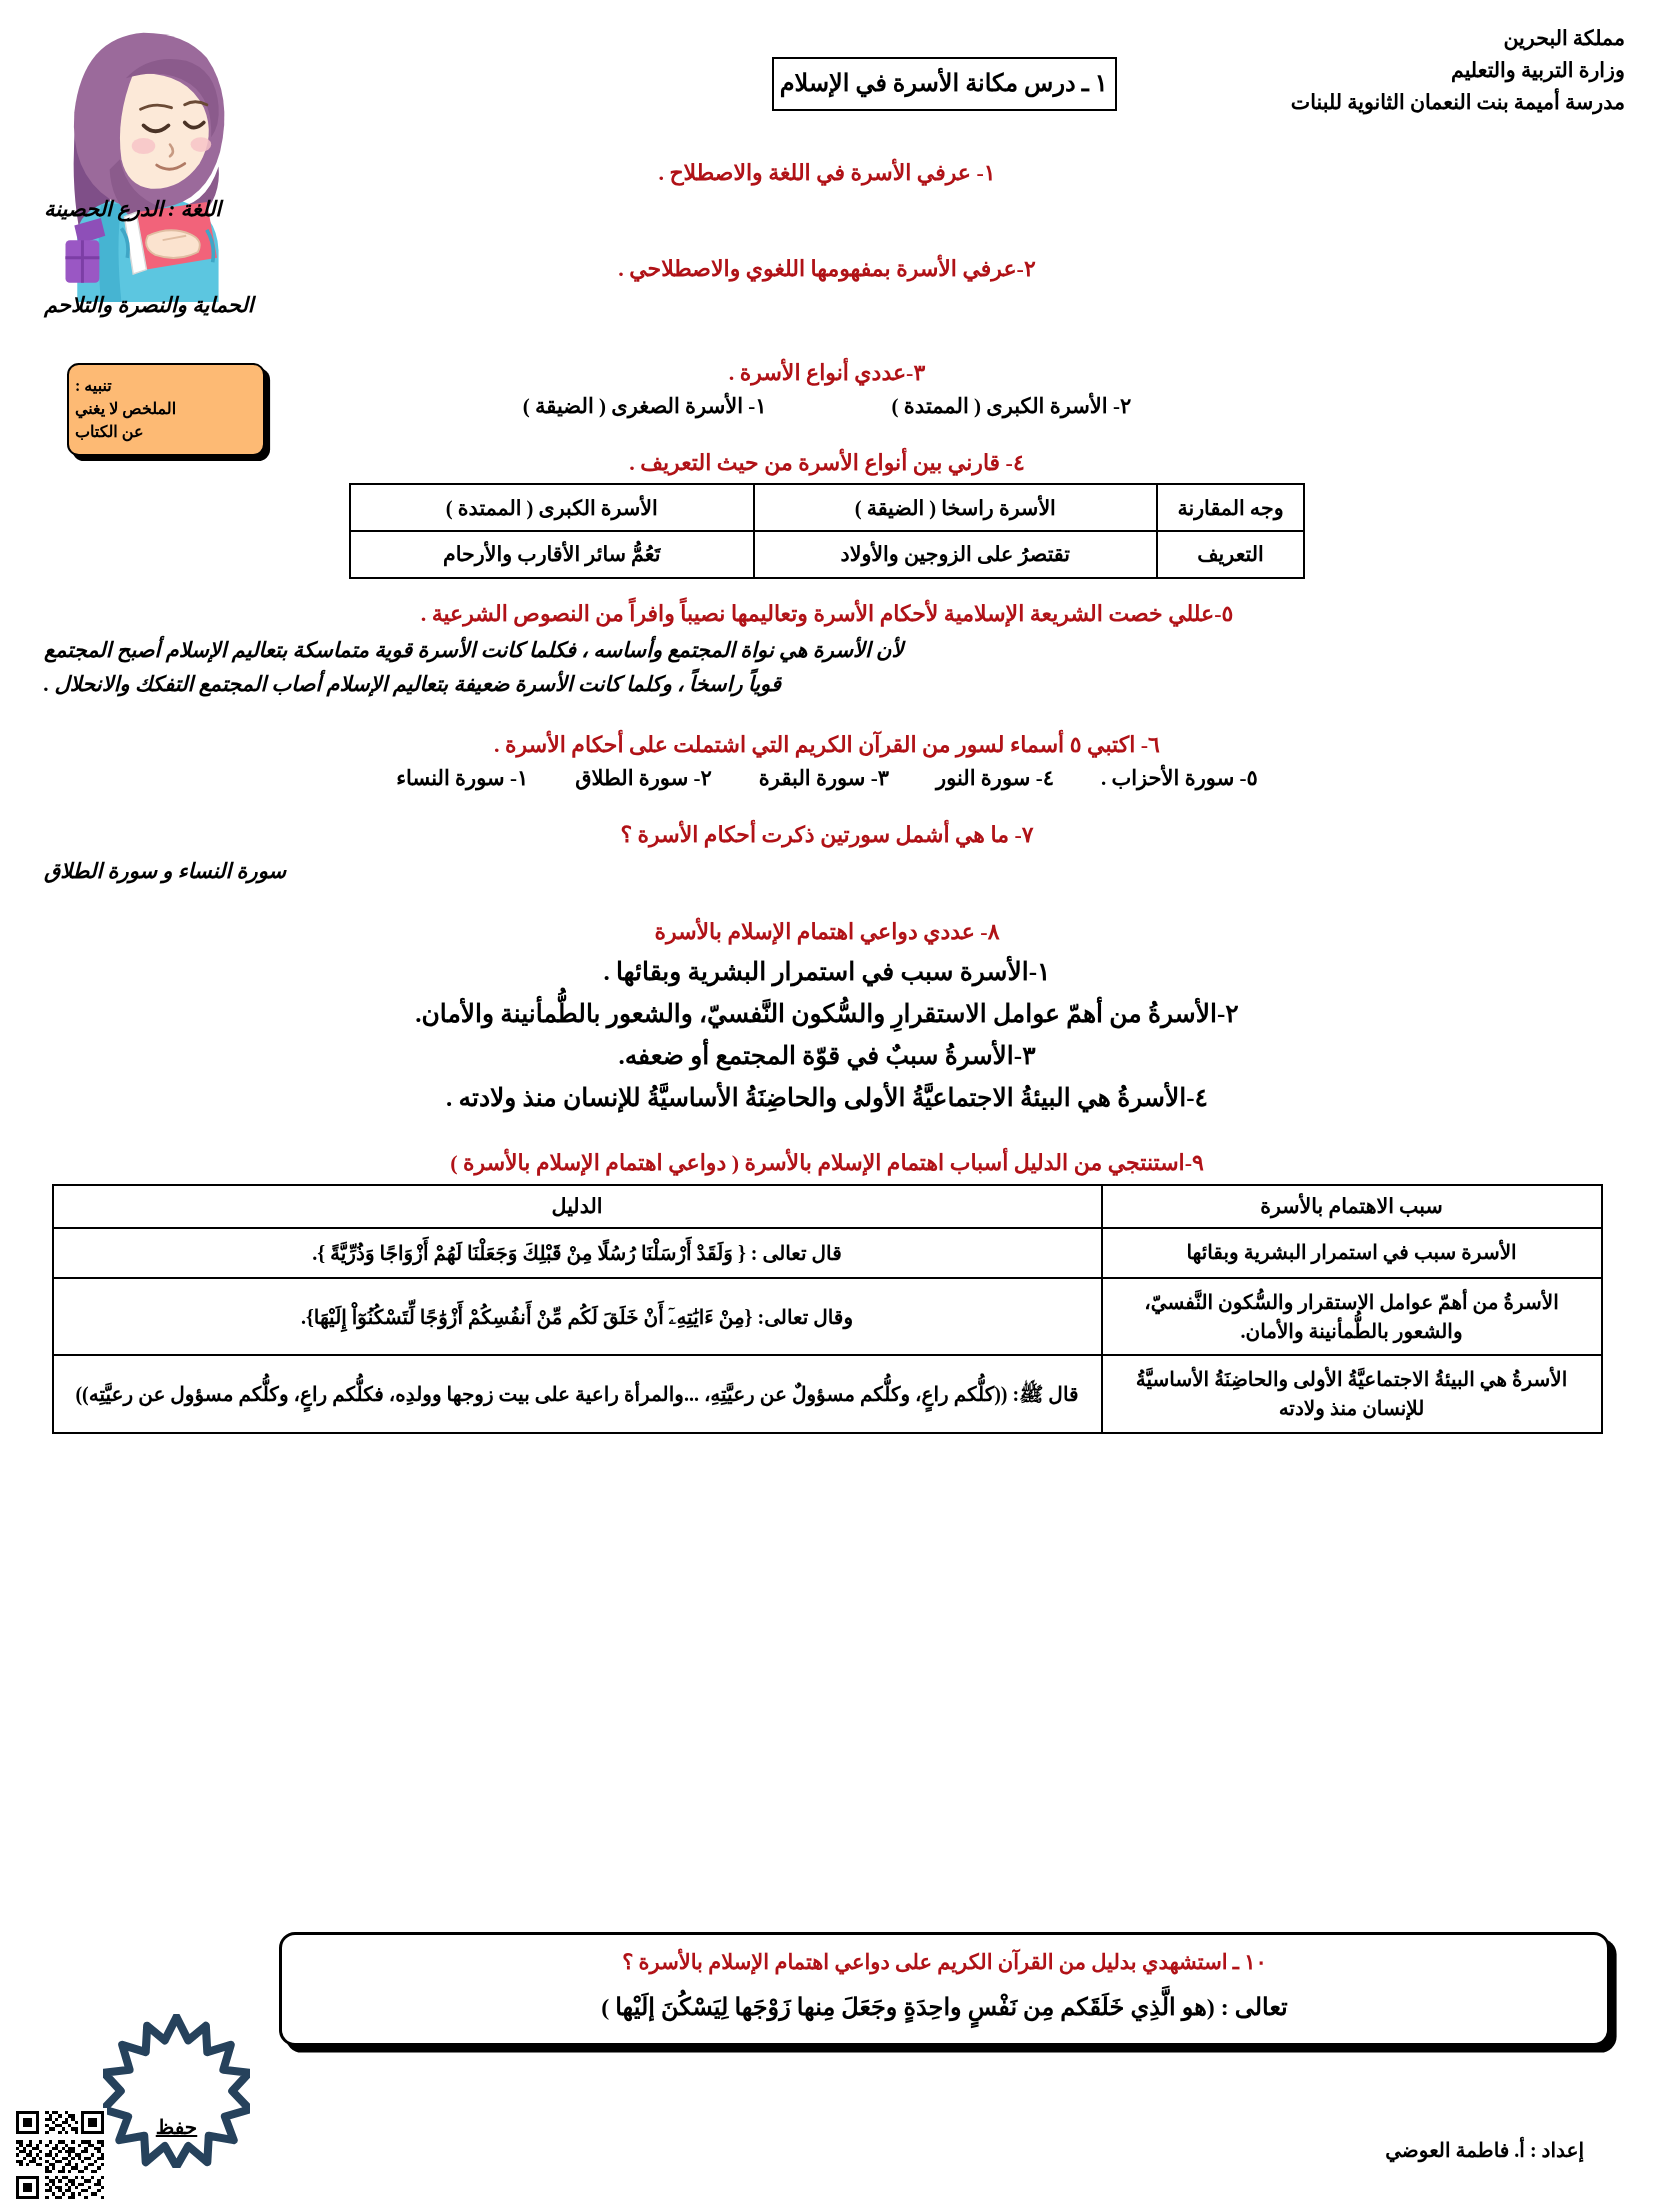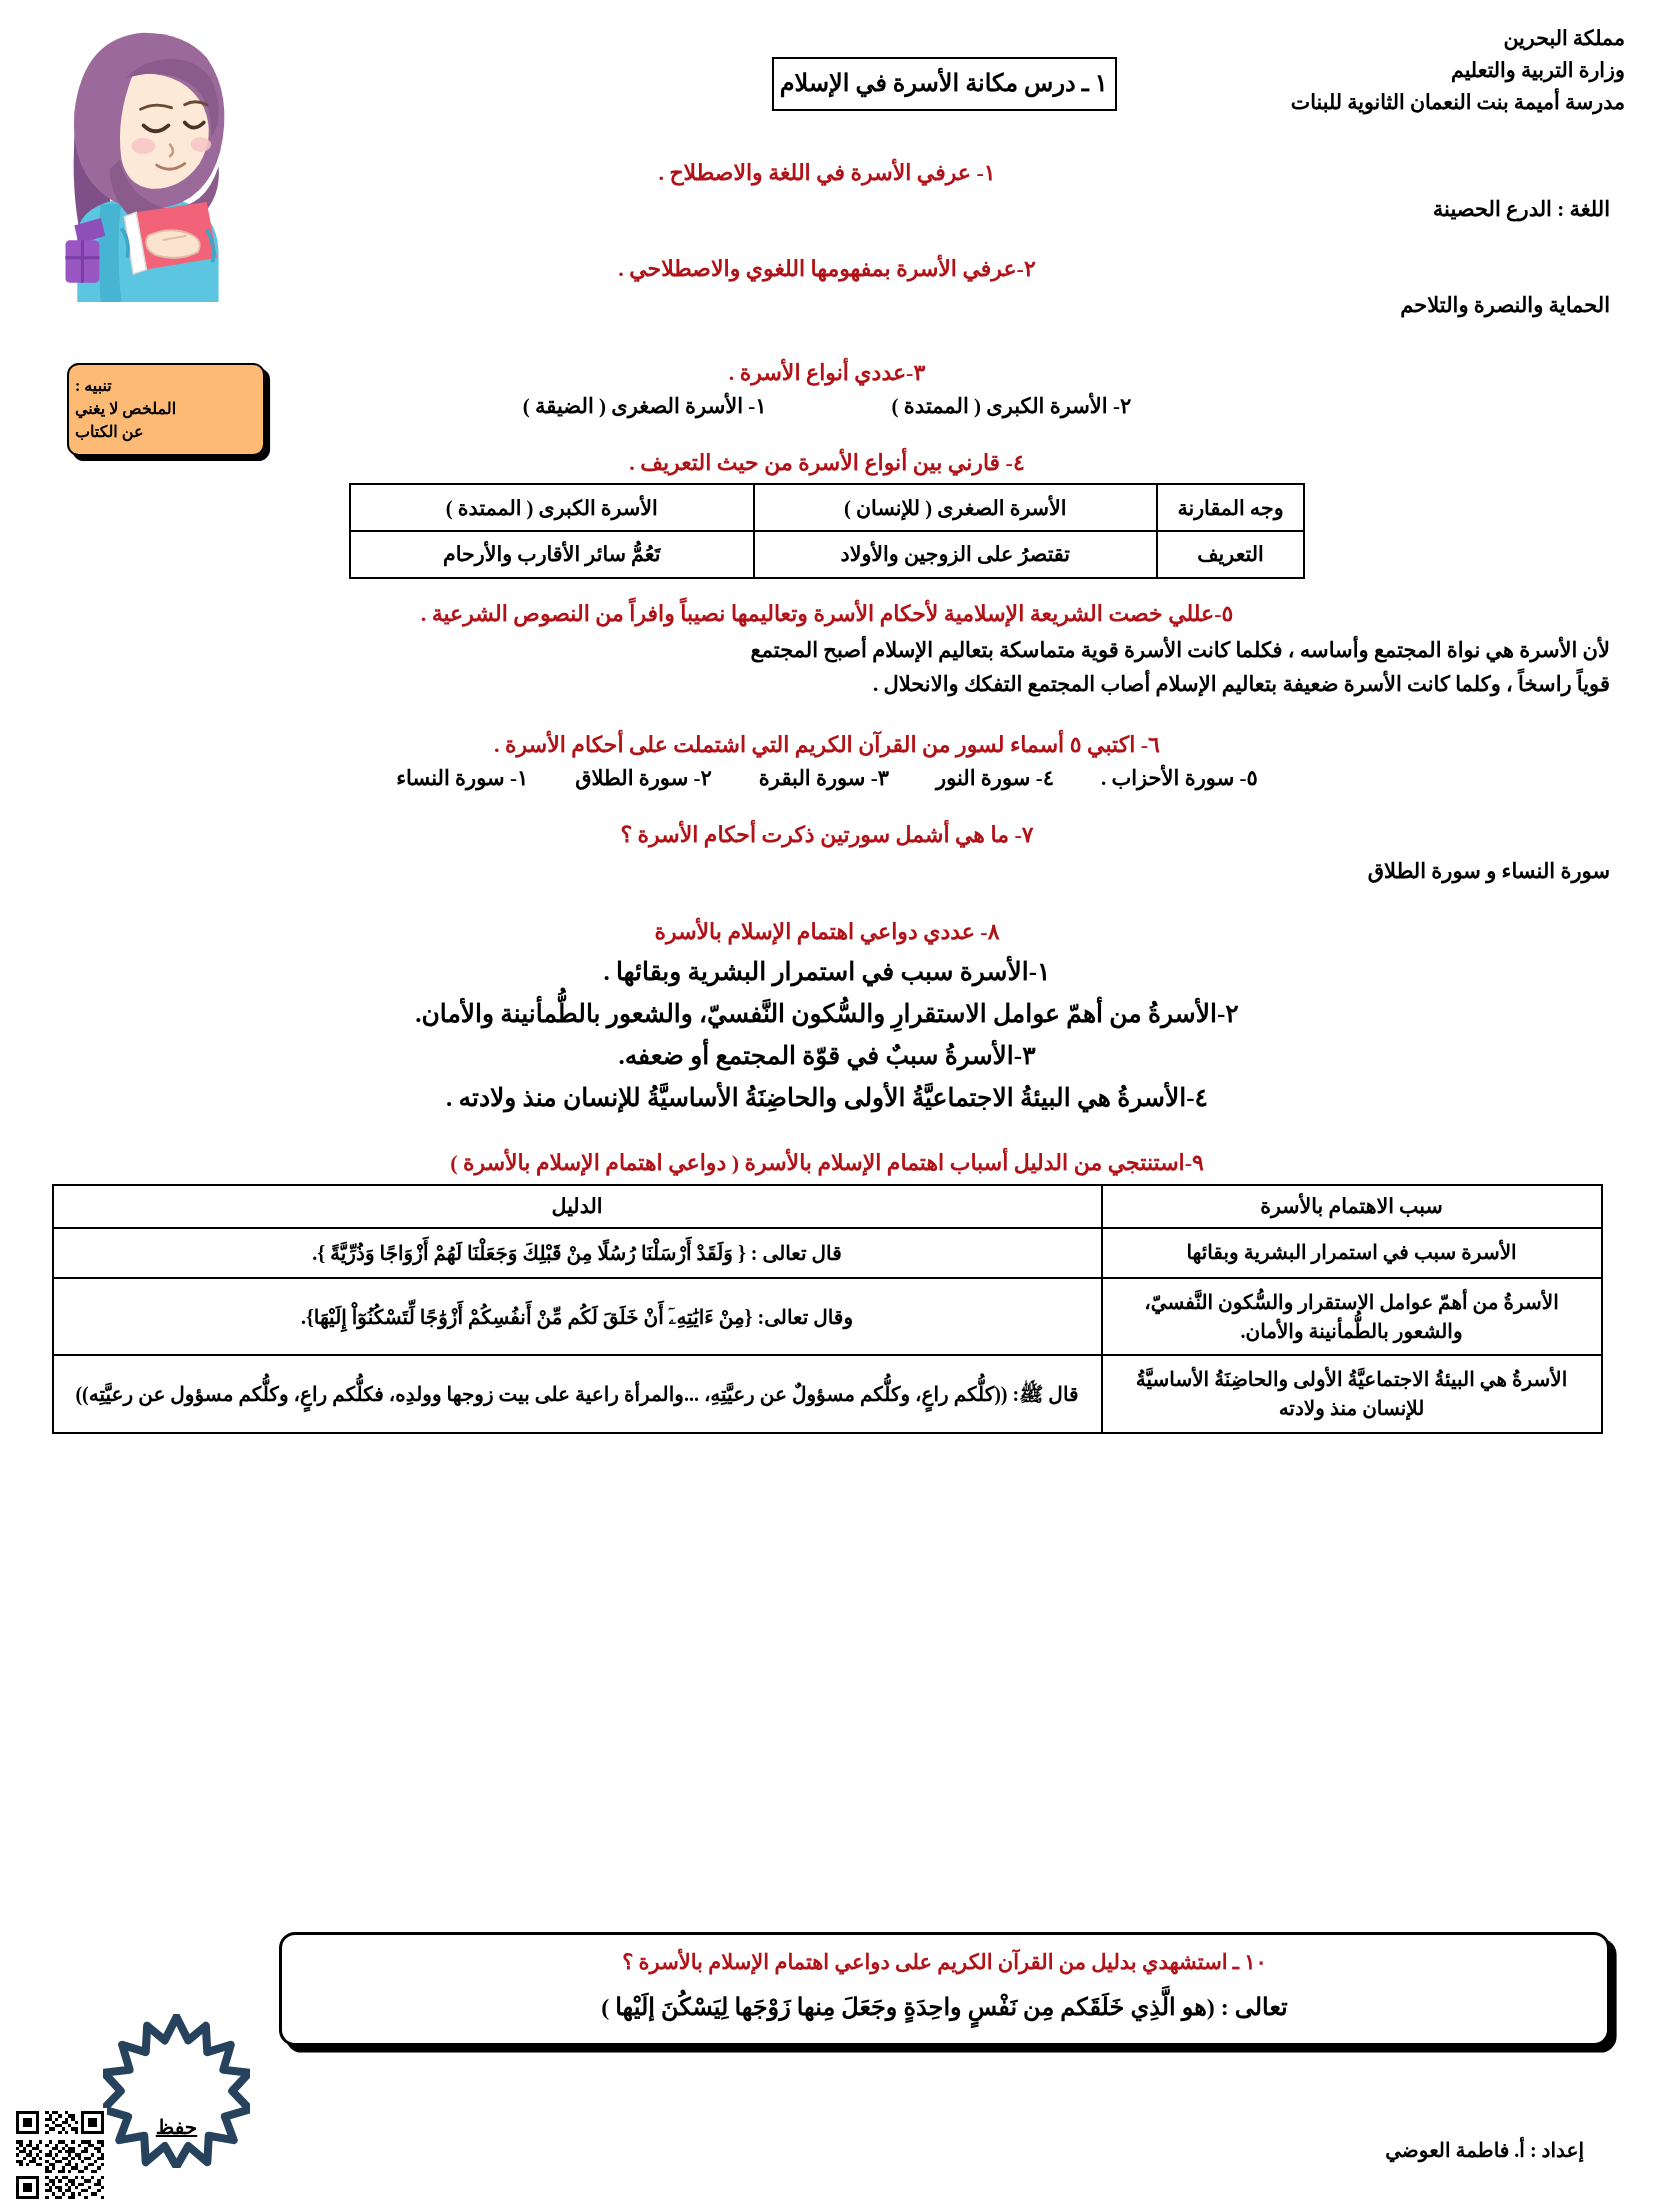--- a/index.html
+++ b/index.html
@@ -92,22 +92,23 @@
     font-size: 22px;
     text-align: center;
     margin: 0 0 5.9px 0;
     line-height: 1.35;
   }
   .q-head.wide { text-align: center; }
   .ans {
     font-weight: 700;
     font-size: 21px;
     line-height: 1.5;
-    text-align: right;
+    text-align: left;
     margin: 0 0 2.9px 0;
+    font-style: italic;
   }
   .spacer-sm { height: 13.2px; }
   .spacer-md { height: 25px; }
   .spacer-lg { height: 32px; }
 
   .pair-row {
     display: flex;
     justify-content: center;
     gap: 125px;
     font-weight: 700;
@@ -324,21 +325,21 @@
       <div class="q-head">٤- قارني بين أنواع الأسرة من حيث التعريف .</div>
       <table class="cmp">
         <colgroup>
             <col class="c-label">
             <col>
             <col>
           </colgroup>
         <tbody>
           <tr>
             <td>وجه المقارنة</td>
-            <td>الأسرة الصغرى ( للإنسان )</td>
+            <td>الأسرة راسخا ( الضيقة )</td>
             <td>الأسرة الكبرى ( الممتدة )</td>
           </tr>
           <tr>
             <td>التعريف</td>
             <td>تقتصرُ على الزوجين والأولاد</td>
             <td>تَعُمُّ سائر الأقارب والأرحام</td>
           </tr>
         </tbody>
       </table>
     </div>

